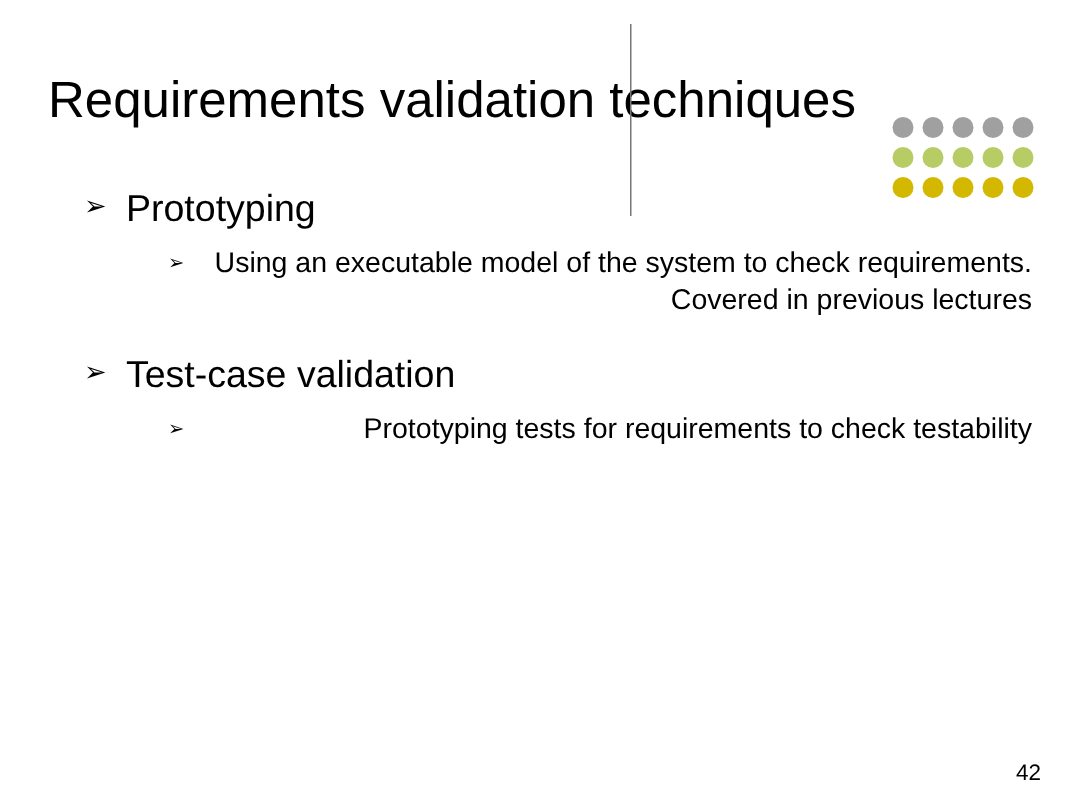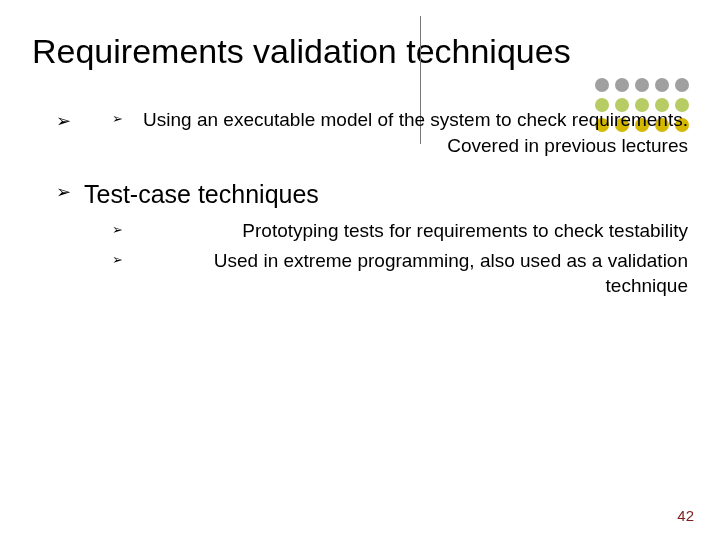--- a/index.html
+++ b/index.html
@@ -11,21 +11,21 @@
     font-family: "Comic Sans MS", "Comic Sans", cursive, sans-serif;
     color: #000;
     position: relative;
     overflow: hidden;
   }
   .slide {
     width: 720px;
     height: 540px;
     position: relative;
     box-sizing: border-box;
-    padding: 32px 32px 32px 32px;
+    padding: 48px 32px 32px 32px;
   }
   .title {
     font-size: 34px;
     line-height: 1.15;
     margin: 0 0 36px 0;
     font-weight: normal;
   }
   .title-rule {
     position: absolute;
     left: 420px;
@@ -93,21 +93,21 @@
     font-size: 13px;
     color: #000;
     font-family: Arial, sans-serif;
   }
   .page-number {
     position: absolute;
     right: 26px;
     bottom: 16px;
     font-size: 15px;
     font-family: Arial, sans-serif;
-    color: #7f1d1d;
+    color: #000000;
   }
 </style>
 </head>
 <body>
 
 <div class="slide">
 
   <div class="title-rule"></div>
 
   <div class="dot-grid">
@@ -126,28 +126,28 @@
     <span class="dot" style="background:#d4b800"></span>
     <span class="dot" style="background:#d4b800"></span>
     <span class="dot" style="background:#d4b800"></span>
   </div>
 
   <h1 class="title">Requirements validation techniques</h1>
 
   <div class="content">
     <ul class="level1">
       <li>
+        <span>Prototyping</span>
         <ul class="level2">
           <li>Using an executable model of the system to check requirements. Covered in previous lectures</li>
         </ul>
       </li>
       <li>
-        <span>Test-case techniques</span>
+        <span>Test-case validation</span>
         <ul class="level2">
           <li>Prototyping tests for requirements to check testability</li>
-          <li>Used in extreme programming, also used as a validation technique</li>
         </ul>
       </li>
     </ul>
   </div>
 
   <div class="page-number">42</div>
 </div>
 
 </body></html>

